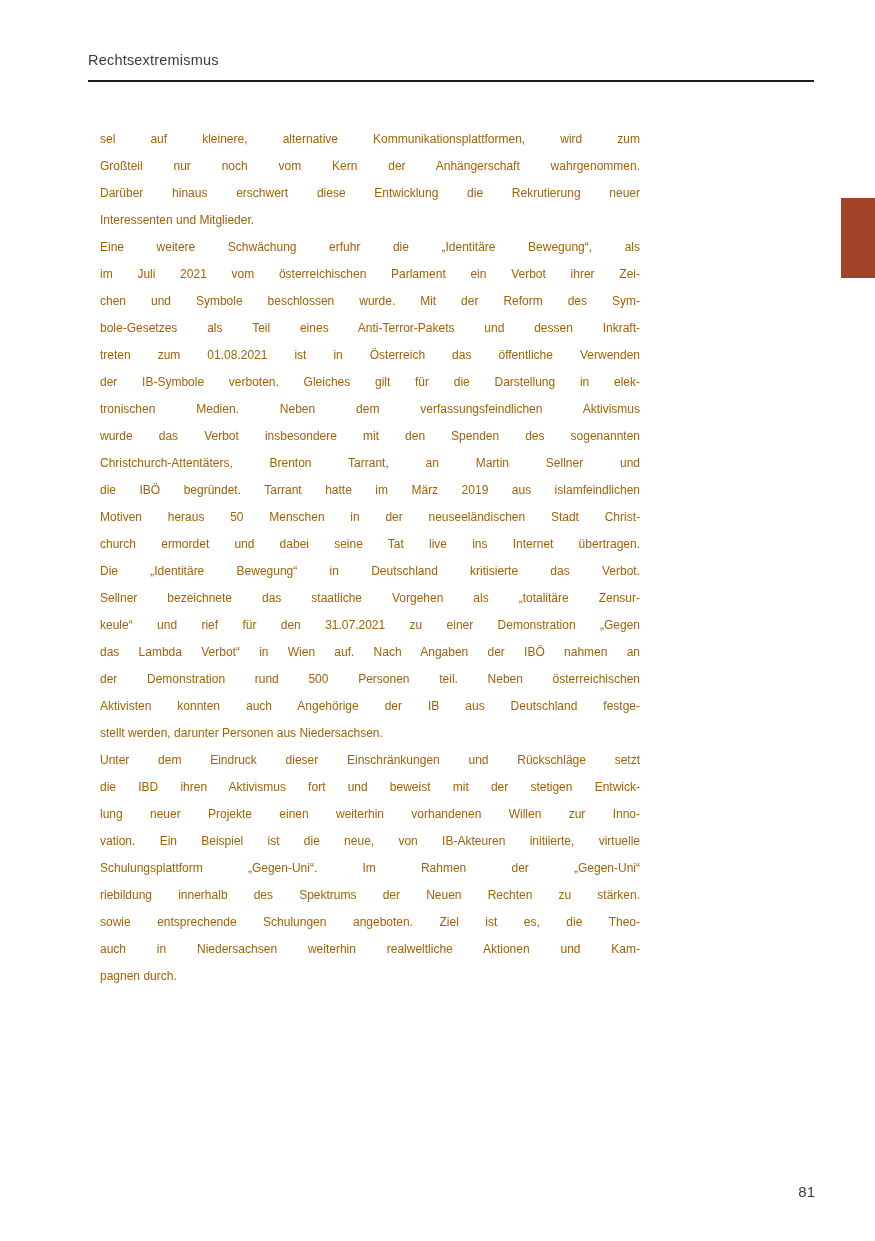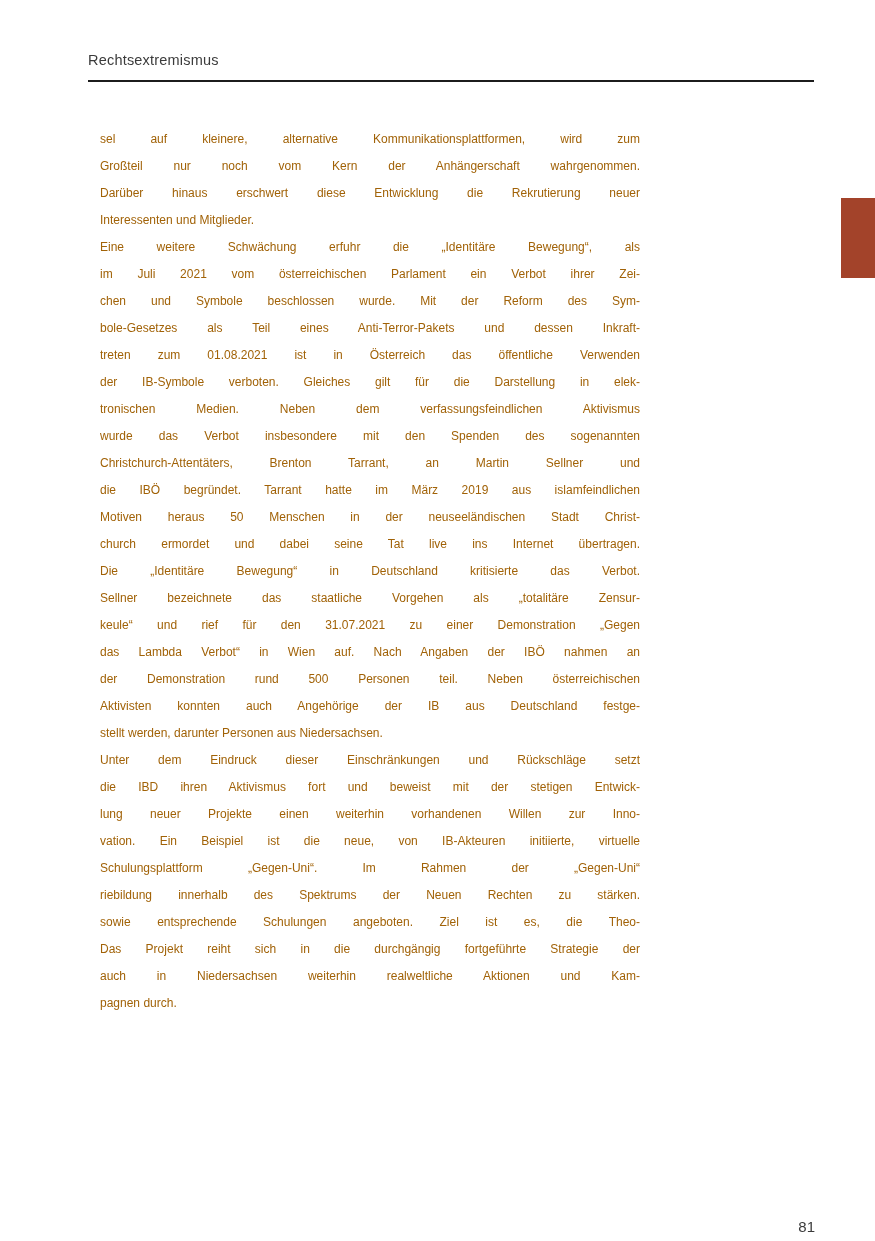--- a/index.html
+++ b/index.html
@@ -57,21 +57,20 @@
     height: 80px;
   }
   .page-number {
     position: absolute;
     top: 1183px;
     left: 755px;
     width: 60px;
     text-align: right;
     font-size: 15px;
     color: #3b3b3b;
-    margin-top: 35px;
   }
 </style>
 </head>
 <body>
 
 <div class="page">
 
   <div class="running-header">Rechtsextremismus</div>
 
   <div class="header-rule"></div>
@@ -100,21 +99,20 @@
       <div class="text-line">der Demonstration rund 500 Personen teil. Neben österreichischen</div>
       <div class="text-line">Aktivisten konnten auch Angehörige der IB aus Deutschland festge-</div>
       <div class="text-line para-last">stellt werden, darunter Personen aus Niedersachsen.</div>
       <div class="text-line">Unter dem Eindruck dieser Einschränkungen und Rückschläge setzt</div>
       <div class="text-line">die IBD ihren Aktivismus fort und beweist mit der stetigen Entwick-</div>
       <div class="text-line">lung neuer Projekte einen weiterhin vorhandenen Willen zur Inno-</div>
       <div class="text-line">vation. Ein Beispiel ist die neue, von IB-Akteuren initiierte, virtuelle</div>
       <div class="text-line">Schulungsplattform „Gegen-Uni“. Im Rahmen der „Gegen-Uni“</div>
       <div class="text-line">riebildung innerhalb des Spektrums der Neuen Rechten zu stärken.</div>
       <div class="text-line">sowie entsprechende Schulungen angeboten. Ziel ist es, die Theo-</div>
-      <div class="text-line">Das Projekt reiht sich in die durchgängig fortgeführte Strategie der</div>
       <div class="text-line">auch in Niedersachsen weiterhin realweltliche Aktionen und Kam-</div>
       <div class="text-line para-last">pagnen durch.</div>
     </div>
 
   <div class="chapter-marker-tab" style="background: rgb(163, 67, 42);"></div>
 
   <div class="page-number">81</div>
 
 </div>
 

